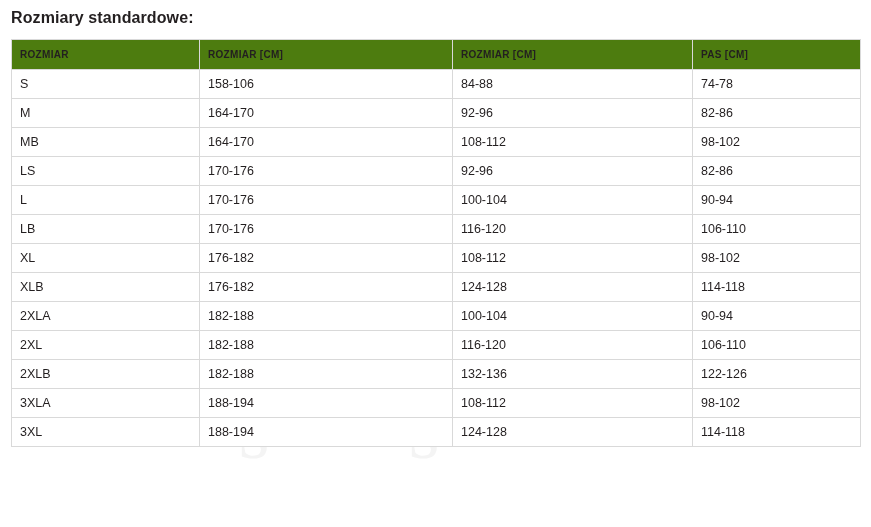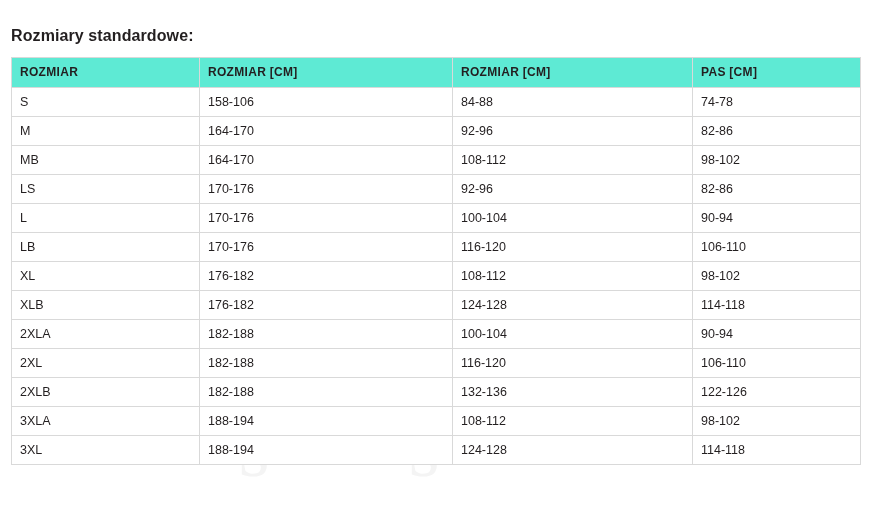--- a/index.html
+++ b/index.html
@@ -17,21 +17,21 @@
   .page {
     position: relative;
     width: 871px;
     height: 527px;
     box-sizing: border-box;
   }
   .page-title {
     font-size: 16px;
     font-weight: bold;
     color: #231f20;
-    margin: 27px 0 0 11px;
+    margin: 9px 0 0 11px;
     letter-spacing: 0.1px;
   }
   .table-wrap {
     margin: 12px 11px 0 11px;
     position: relative;
   }
   table.size-table {
     border-collapse: collapse;
     width: 849px;
     table-layout: fixed;
@@ -42,24 +42,24 @@
     border: 1px solid #d9d9d9;
     text-align: left;
     vertical-align: middle;
     padding: 0 0 0 8px;
     height: 28px;
     line-height: 28px;
     overflow: hidden;
     white-space: nowrap;
   }
   table.size-table thead th {
-    background: #5eead4;
+    background: #4d7c0f;
     font-weight: bold;
     letter-spacing: 0.3px;
-    font-size: 12px;
+    font-size: 10px;
     color: #231f20;
     height: 29px;
     line-height: 29px;
   }
   table.size-table tbody td {
     background: #ffffff;
     color: #231f20;
     font-weight: normal;
   }
   

